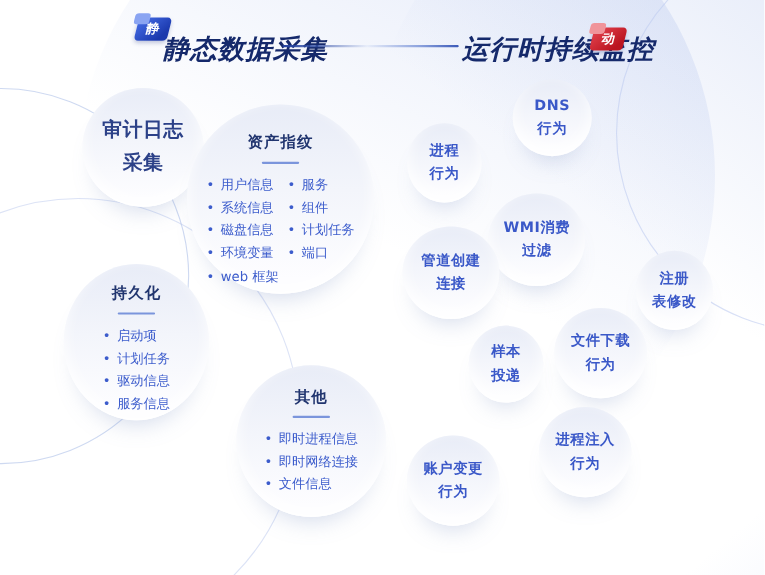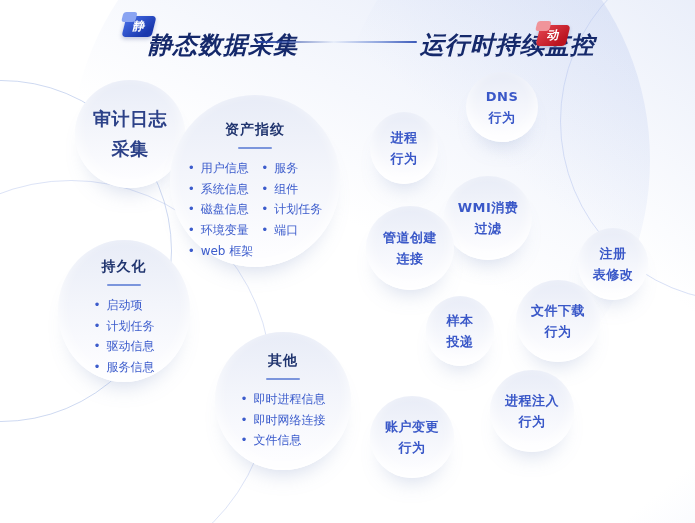--- a/index.html
+++ b/index.html
@@ -175,21 +175,21 @@
     </div>
   </div>
 
   <div class="bubble" style="left:426px;top:296px;width:68px;height:70px">
     <div class="blines">
       <span>样本</span>
       <span>投递</span>
     </div>
   </div>
 
-  <div class="bubble" style="left:516px;top:280px;width:84px;height:82px">
+  <div class="bubble" style="left:504px;top:280px;width:84px;height:82px">
     <div class="blines">
       <span>文件下载</span>
       <span>行为</span>
     </div>
   </div>
 
   <div class="bubble" style="left:370px;top:396px;width:84px;height:82px">
     <div class="blines">
       <span>账户变更</span>
       <span>行为</span>

